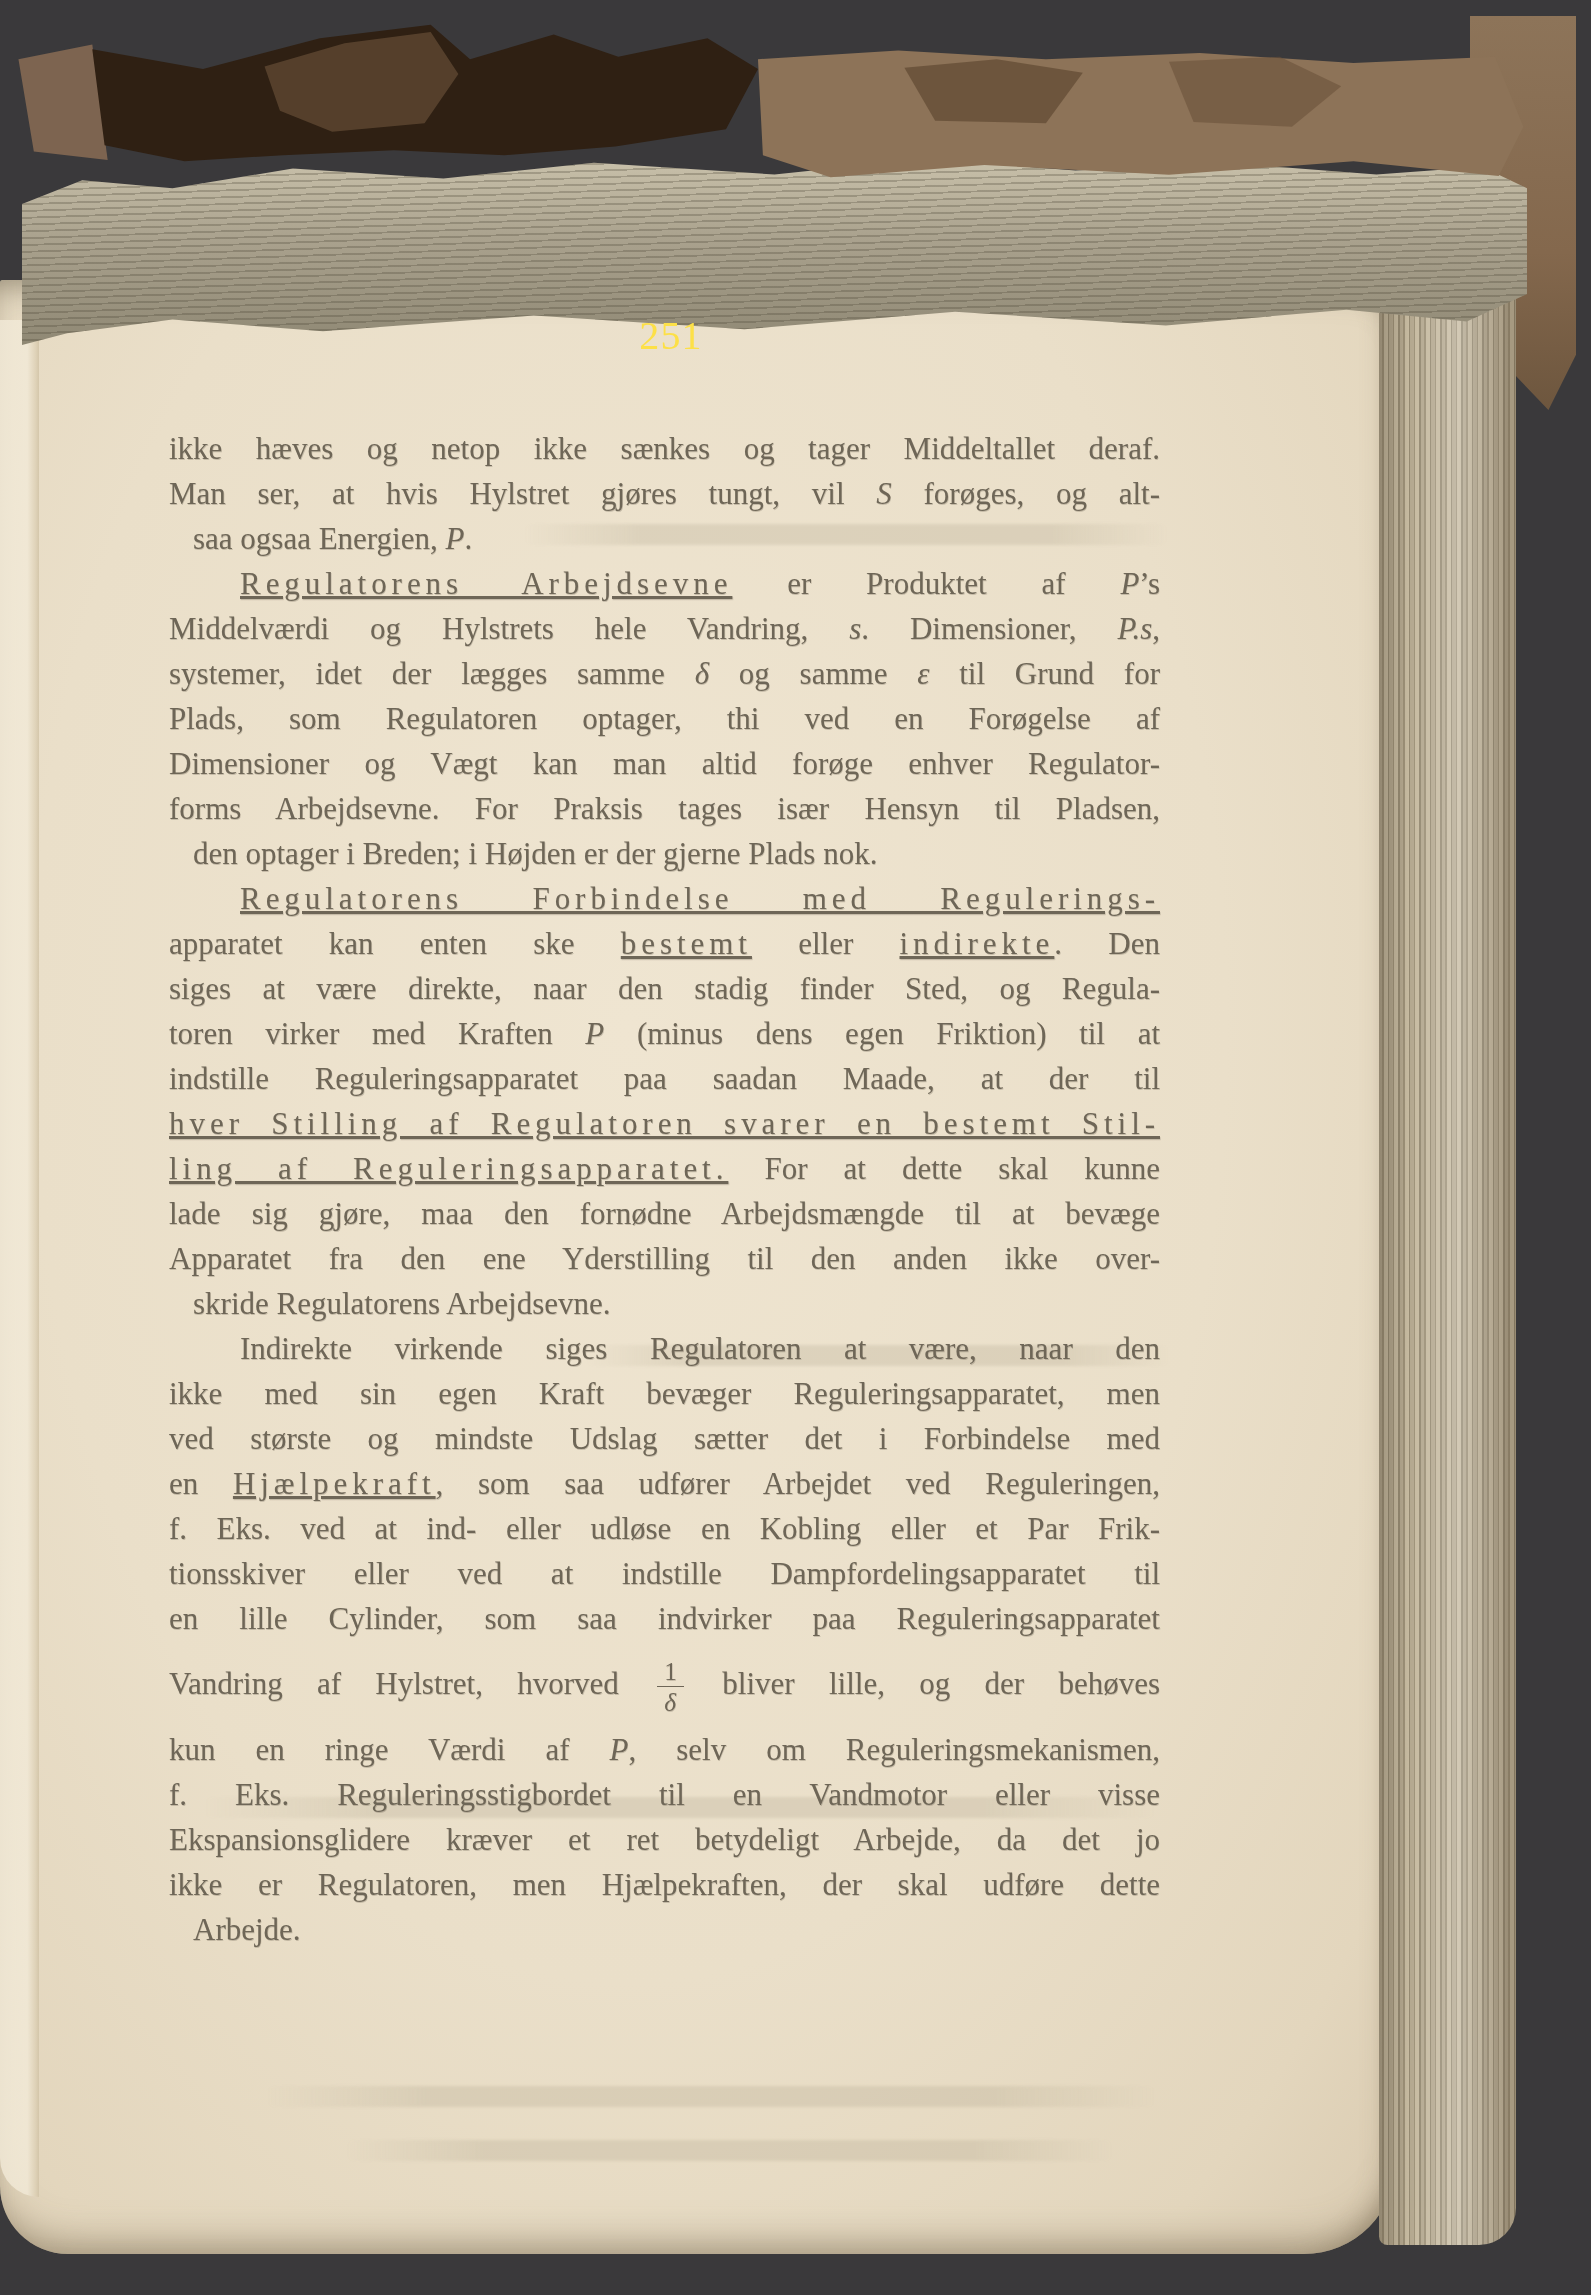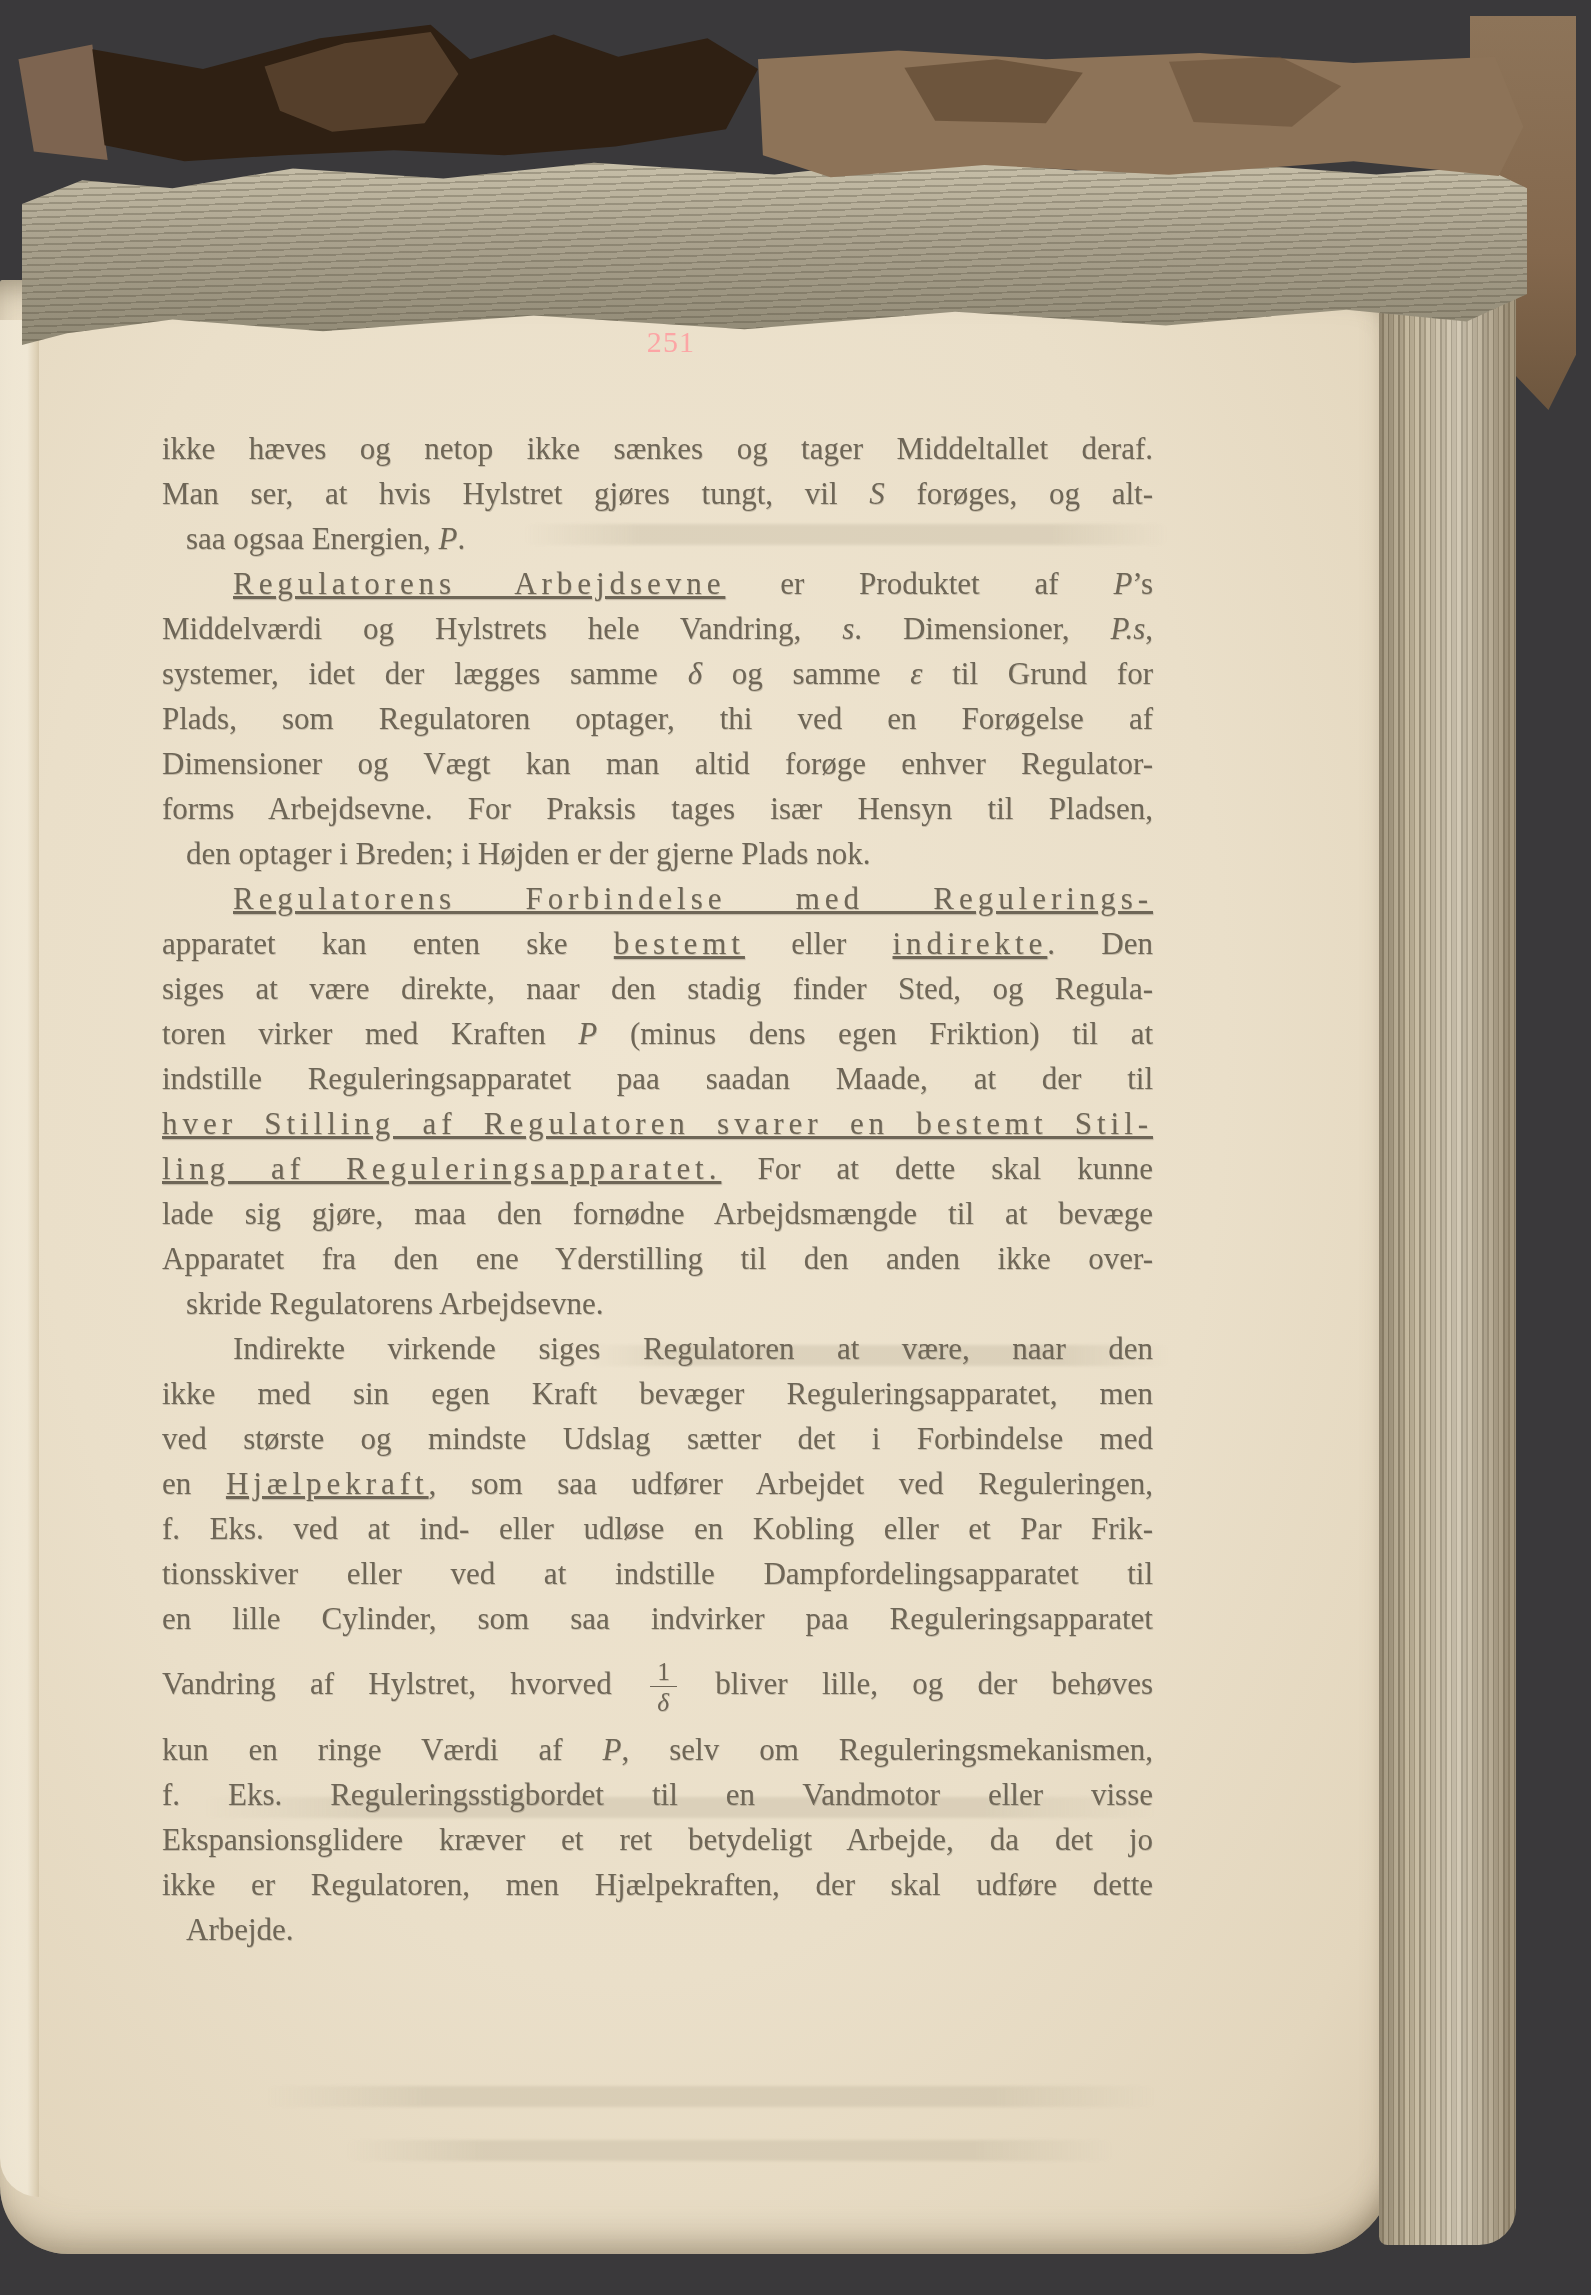--- a/index.html
+++ b/index.html
@@ -32,23 +32,23 @@
     background:linear-gradient(90deg,#f2ead8 0 70%,#dccfb4 92%,#cfc1a4);opacity:.8;border-radius:0 0 0 68px;}
   .stack-top{left:22px;top:149px;width:1505px;height:196px;z-index:5;
     background:
       repeating-linear-gradient(178deg,rgba(72,66,50,.28) 0 1.8px,rgba(0,0,0,0) 1.8px 6.8px),
       linear-gradient(180deg,#cdc5ae,#aaa28e 45%,#8f8874);
     clip-path:polygon(0% 28%,4% 16%,10% 20%,18% 10%,28% 15%,38% 7%,50% 13%,60% 5%,70% 11%,80% 7%,90% 13%,97% 9%,100% 20%,100% 74%,96% 88%,88% 82%,76% 90%,62% 83%,48% 92%,34% 85%,20% 93%,10% 87%,3% 94%,0% 100%);}
   .leather-svg{left:0;top:0;width:1591px;height:394px;z-index:6;}
   .ghost{position:absolute;z-index:7;height:21px;filter:blur(1.8px);opacity:.5;border-radius:8.6px;
     background:linear-gradient(90deg,rgba(0,0,0,0),rgba(148,138,112,.35) 18%,rgba(148,138,112,.35) 82%,rgba(0,0,0,0));}
   
-  .page-number{position:absolute;left:591px;top:325px;width:160px;z-index:8;text-align:center;
-    font-size:30px;color:#fca5a5;letter-spacing:1.2px;}
-  .textblock{position:absolute;left:162px;top:426px;width:991px;z-index:8;
+  .page-number{position:absolute;left:591px;top:312px;width:160px;z-index:8;text-align:center;
+    font-size:40px;color:#fde047;letter-spacing:1.2px;}
+  .textblock{position:absolute;left:169px;top:426px;width:991px;z-index:8;
     font-size:31px;color:#6e6657;text-shadow:0.6px 1.2px 0.6px rgba(62,54,42,.22);}
   .line{height:45px;line-height:45px;text-align:justify;text-align-last:justify;white-space:nowrap;}
   .line.end{text-align-last:left;margin-left:24px;}
   .line.indent{padding-left:71px;}
   .line.tall{height:86px;line-height:86px;}
   .seg-i{font-style:italic;}
   .seg-sp{letter-spacing:.16em;text-decoration:underline;}
   .frac{display:inline-block;vertical-align:middle;text-align:center;font-size:.82em;line-height:1.05;margin:0 3.7px;}
   .frac .num{display:block;padding:0 7.4px 1.8px;}
   .frac .den{display:block;border-top:1.8px solid currentColor;padding:1.8px 7.4px 0;font-style:italic;}

